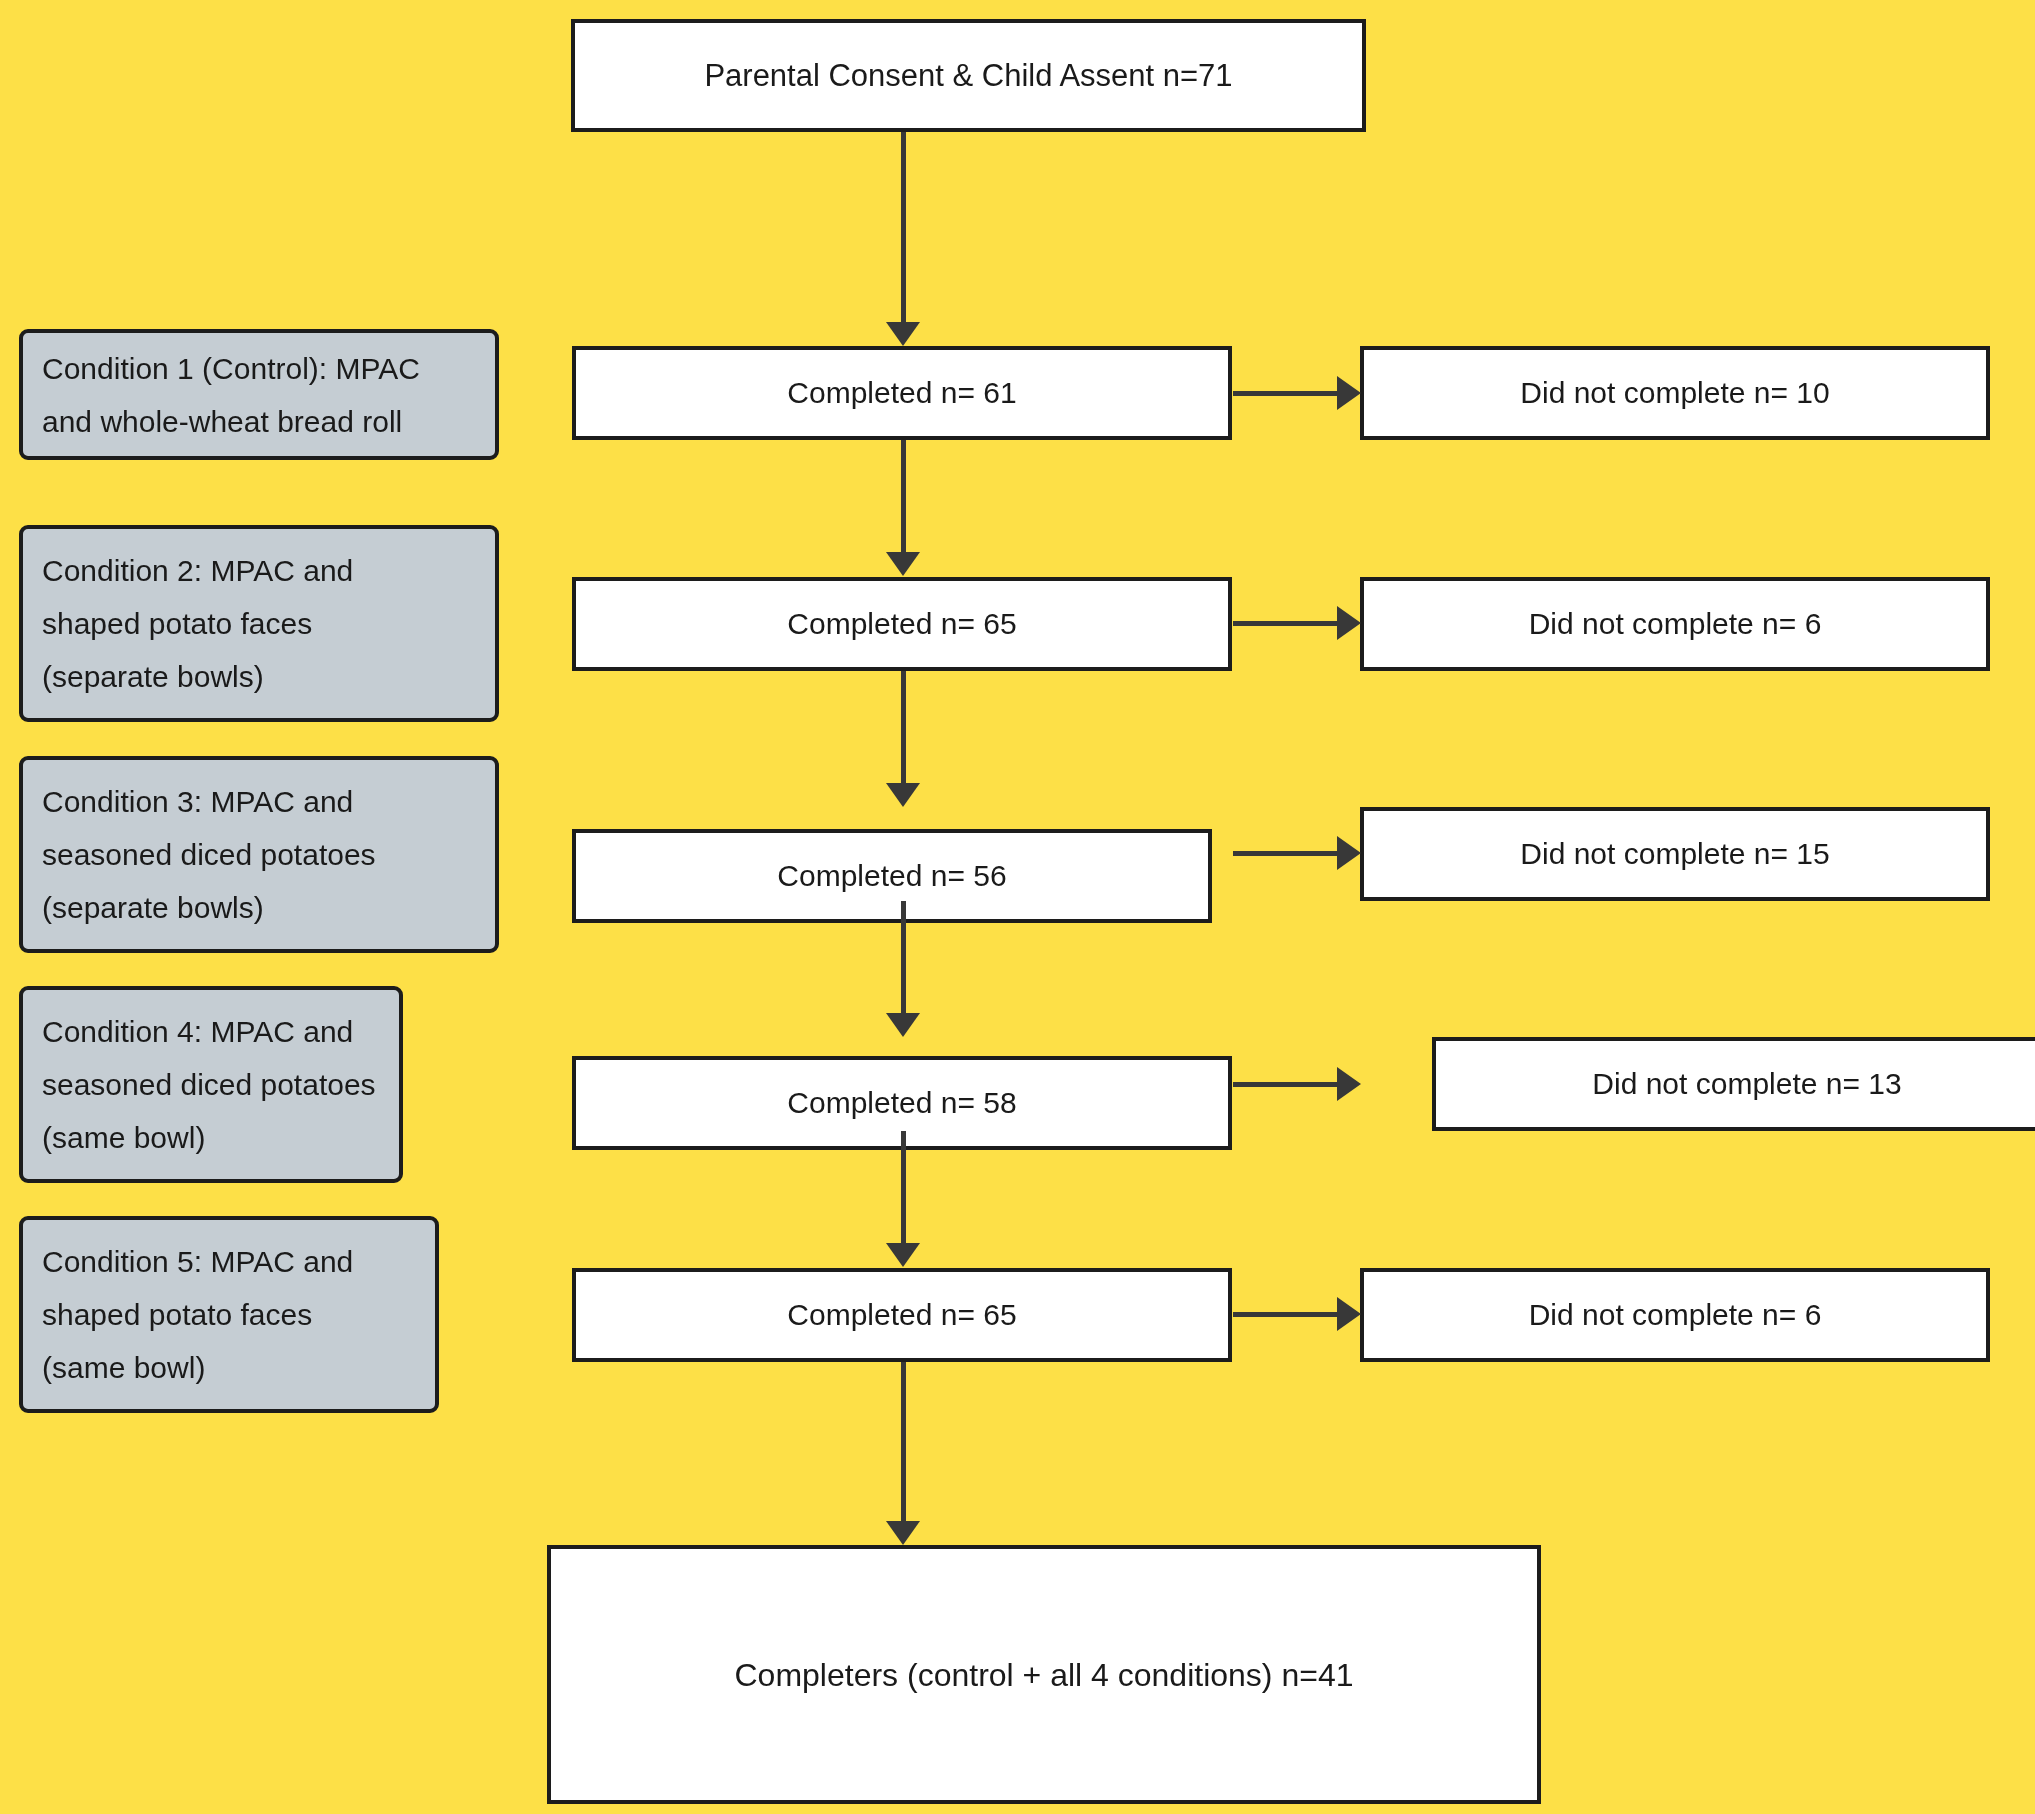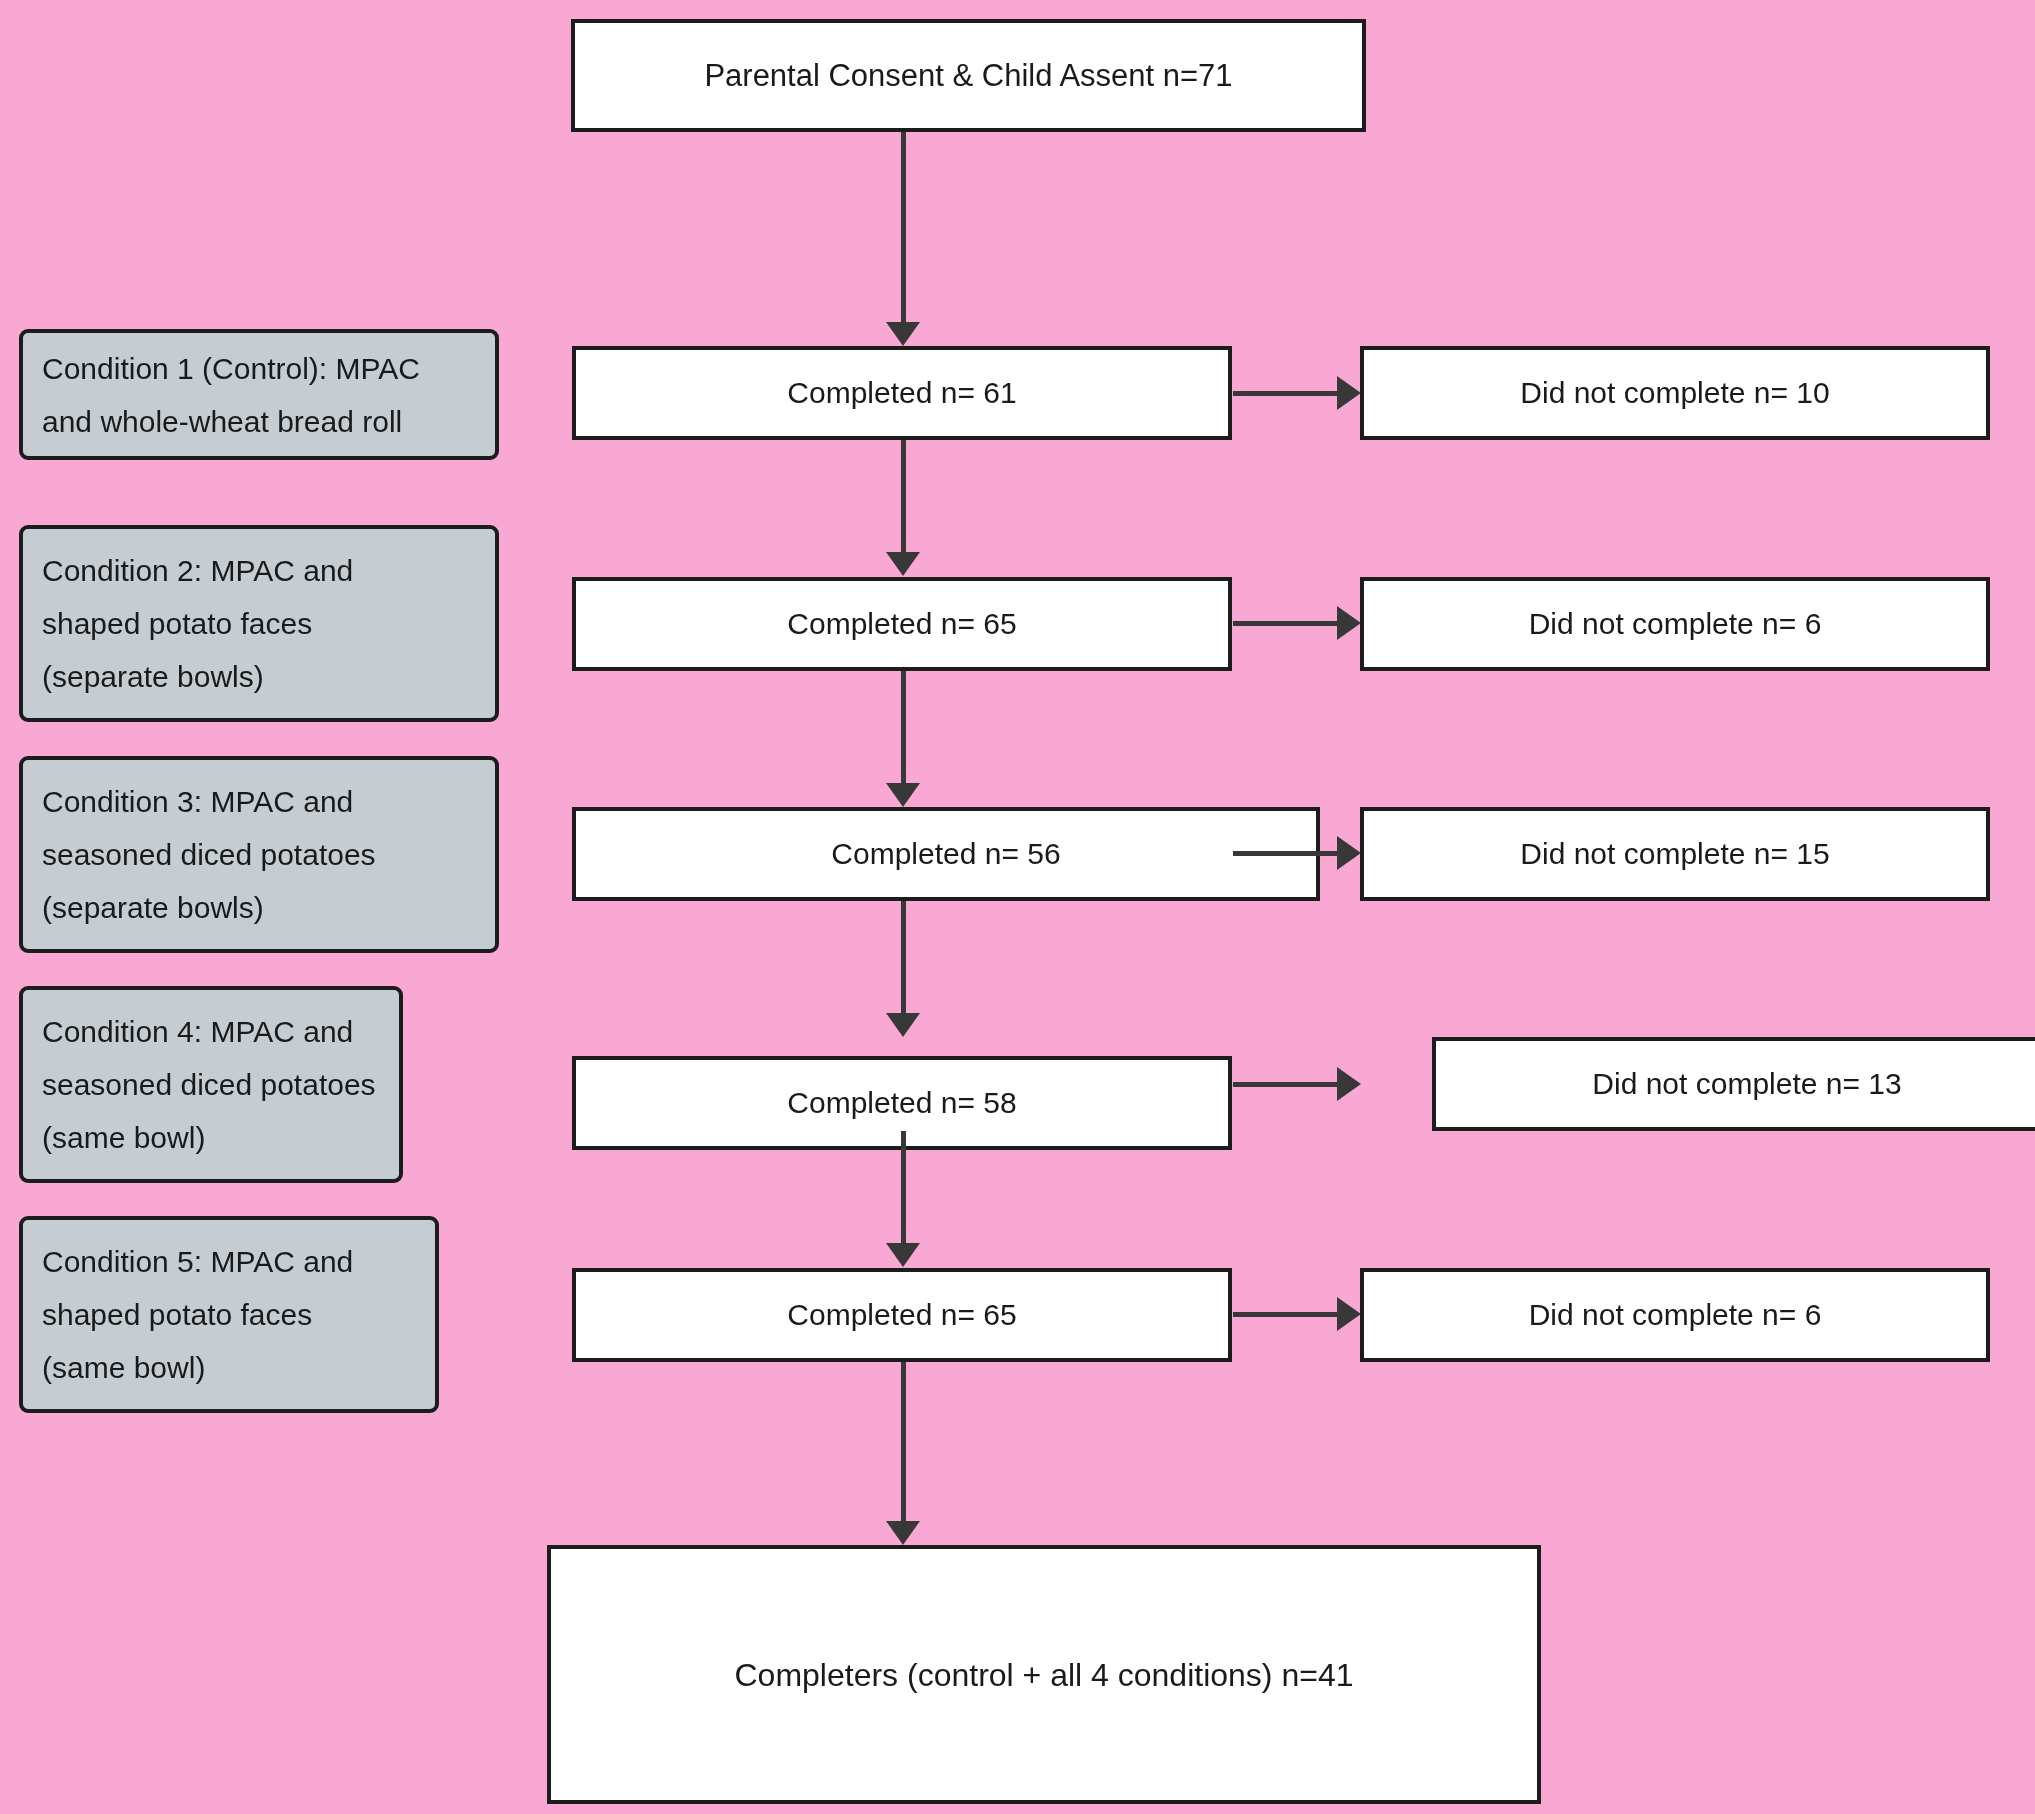--- a/index.html
+++ b/index.html
@@ -1,21 +1,21 @@
 <!DOCTYPE html>
 <html style="font-size:10.8px"><head>
 <meta charset="utf-8">
 <title>Participant Flow Diagram</title>
 <style>
   html,body{margin:0;padding:0;background:#ffffff;}
   .canvas{
     position:relative;
     width:2035px;
     height:1814px;
-    background:#f9a8d4;
+    background:#fde047;
     font-family:"Liberation Sans","DejaVu Sans",sans-serif;
     color:#1a1a1a;
   }
   .box{
     position:absolute;
     border:4px solid #1c1c1c;
     background:#ffffff;
     display:flex;
     align-items:center;
     justify-content:center;
@@ -58,21 +58,21 @@
 
   <div class="box gray" style="left:19px;top:525px;width:480px;height:197px;">Condition 2: MPAC and
 shaped potato faces
 (separate bowls)</div>
   <div class="box" style="left:572px;top:577px;width:660px;height:94px;">Completed n= 65</div>
   <div class="box" style="left:1360px;top:577px;width:630px;height:94px;">Did not complete n= 6</div>
 
   <div class="box gray" style="left:19px;top:756px;width:480px;height:197px;">Condition 3: MPAC and
 seasoned diced potatoes
 (separate bowls)</div>
-  <div class="box" style="left:572px;top:807px;width:748px;height:94px;">Completed n= 56</div>
+  <div class="box" style="left:572px;top:829px;width:640px;height:94px;">Completed n= 56</div>
   <div class="box" style="left:1360px;top:807px;width:630px;height:94px;">Did not complete n= 15</div>
 
   <div class="box gray" style="left:19px;top:986px;width:384px;height:197px;">Condition 4: MPAC and
 seasoned diced potatoes
 (same bowl)</div>
   <div class="box" style="left:572px;top:1056px;width:660px;height:94px;">Completed n= 58</div>
   <div class="box" style="left:1432px;top:1037px;width:630px;height:94px;">Did not complete n= 13</div>
 
   <div class="box gray" style="left:19px;top:1216px;width:420px;height:197px;">Condition 5: MPAC and
 shaped potato faces

